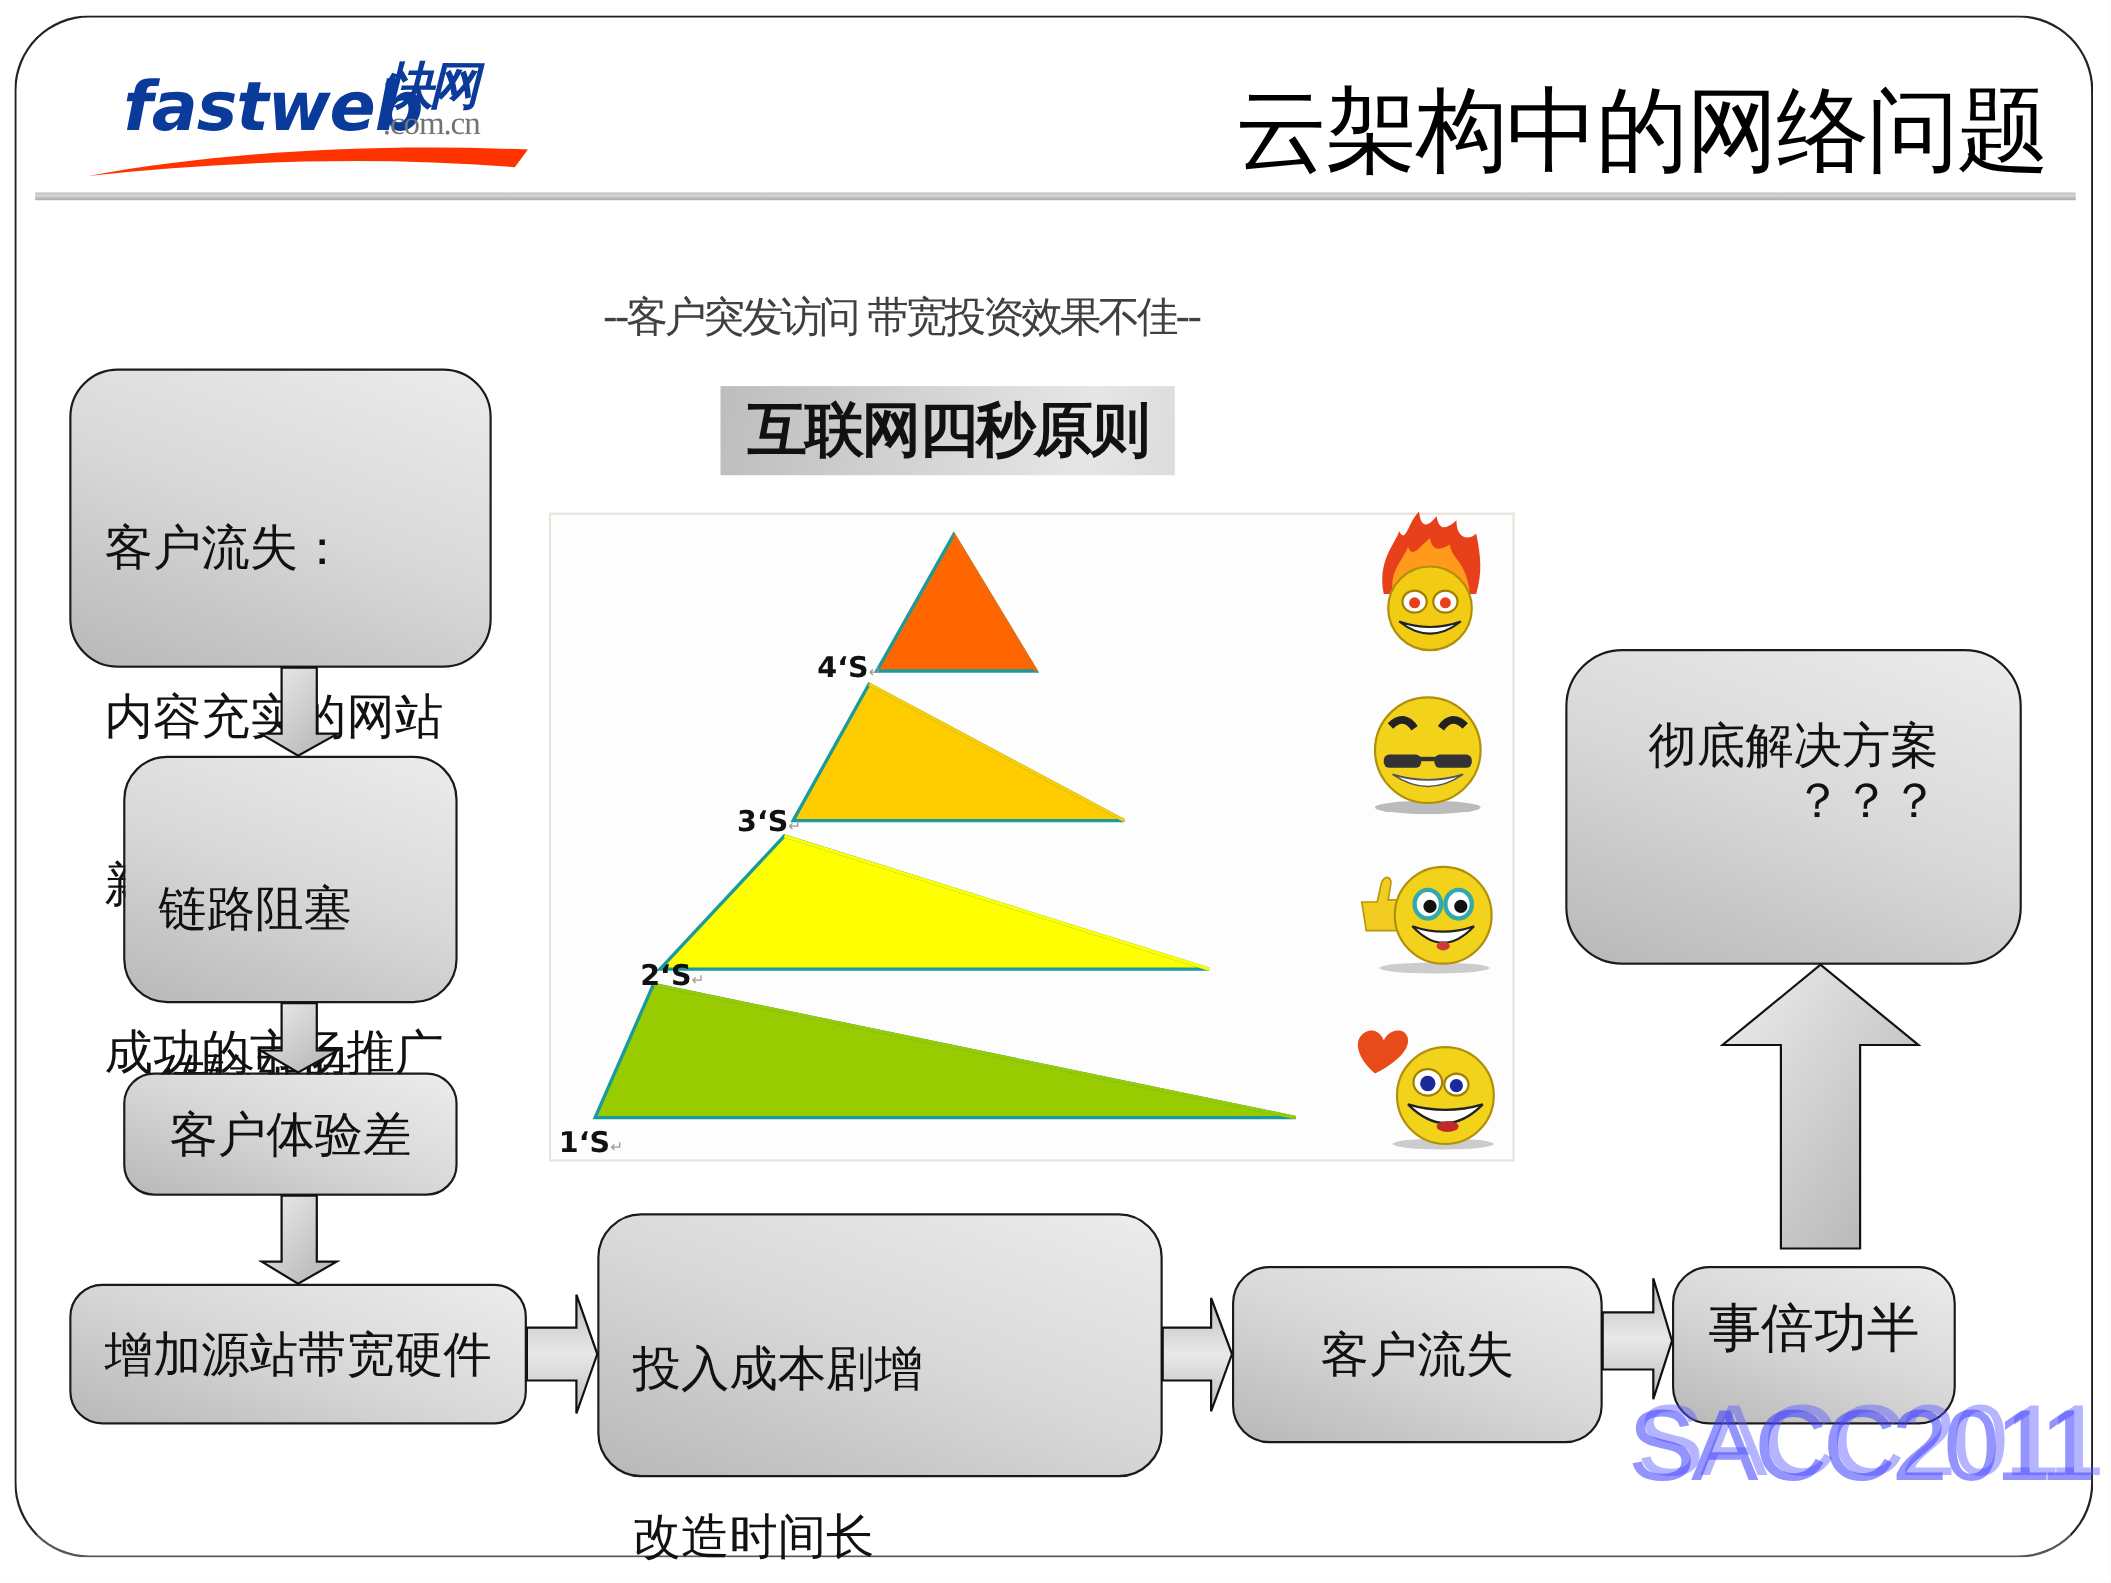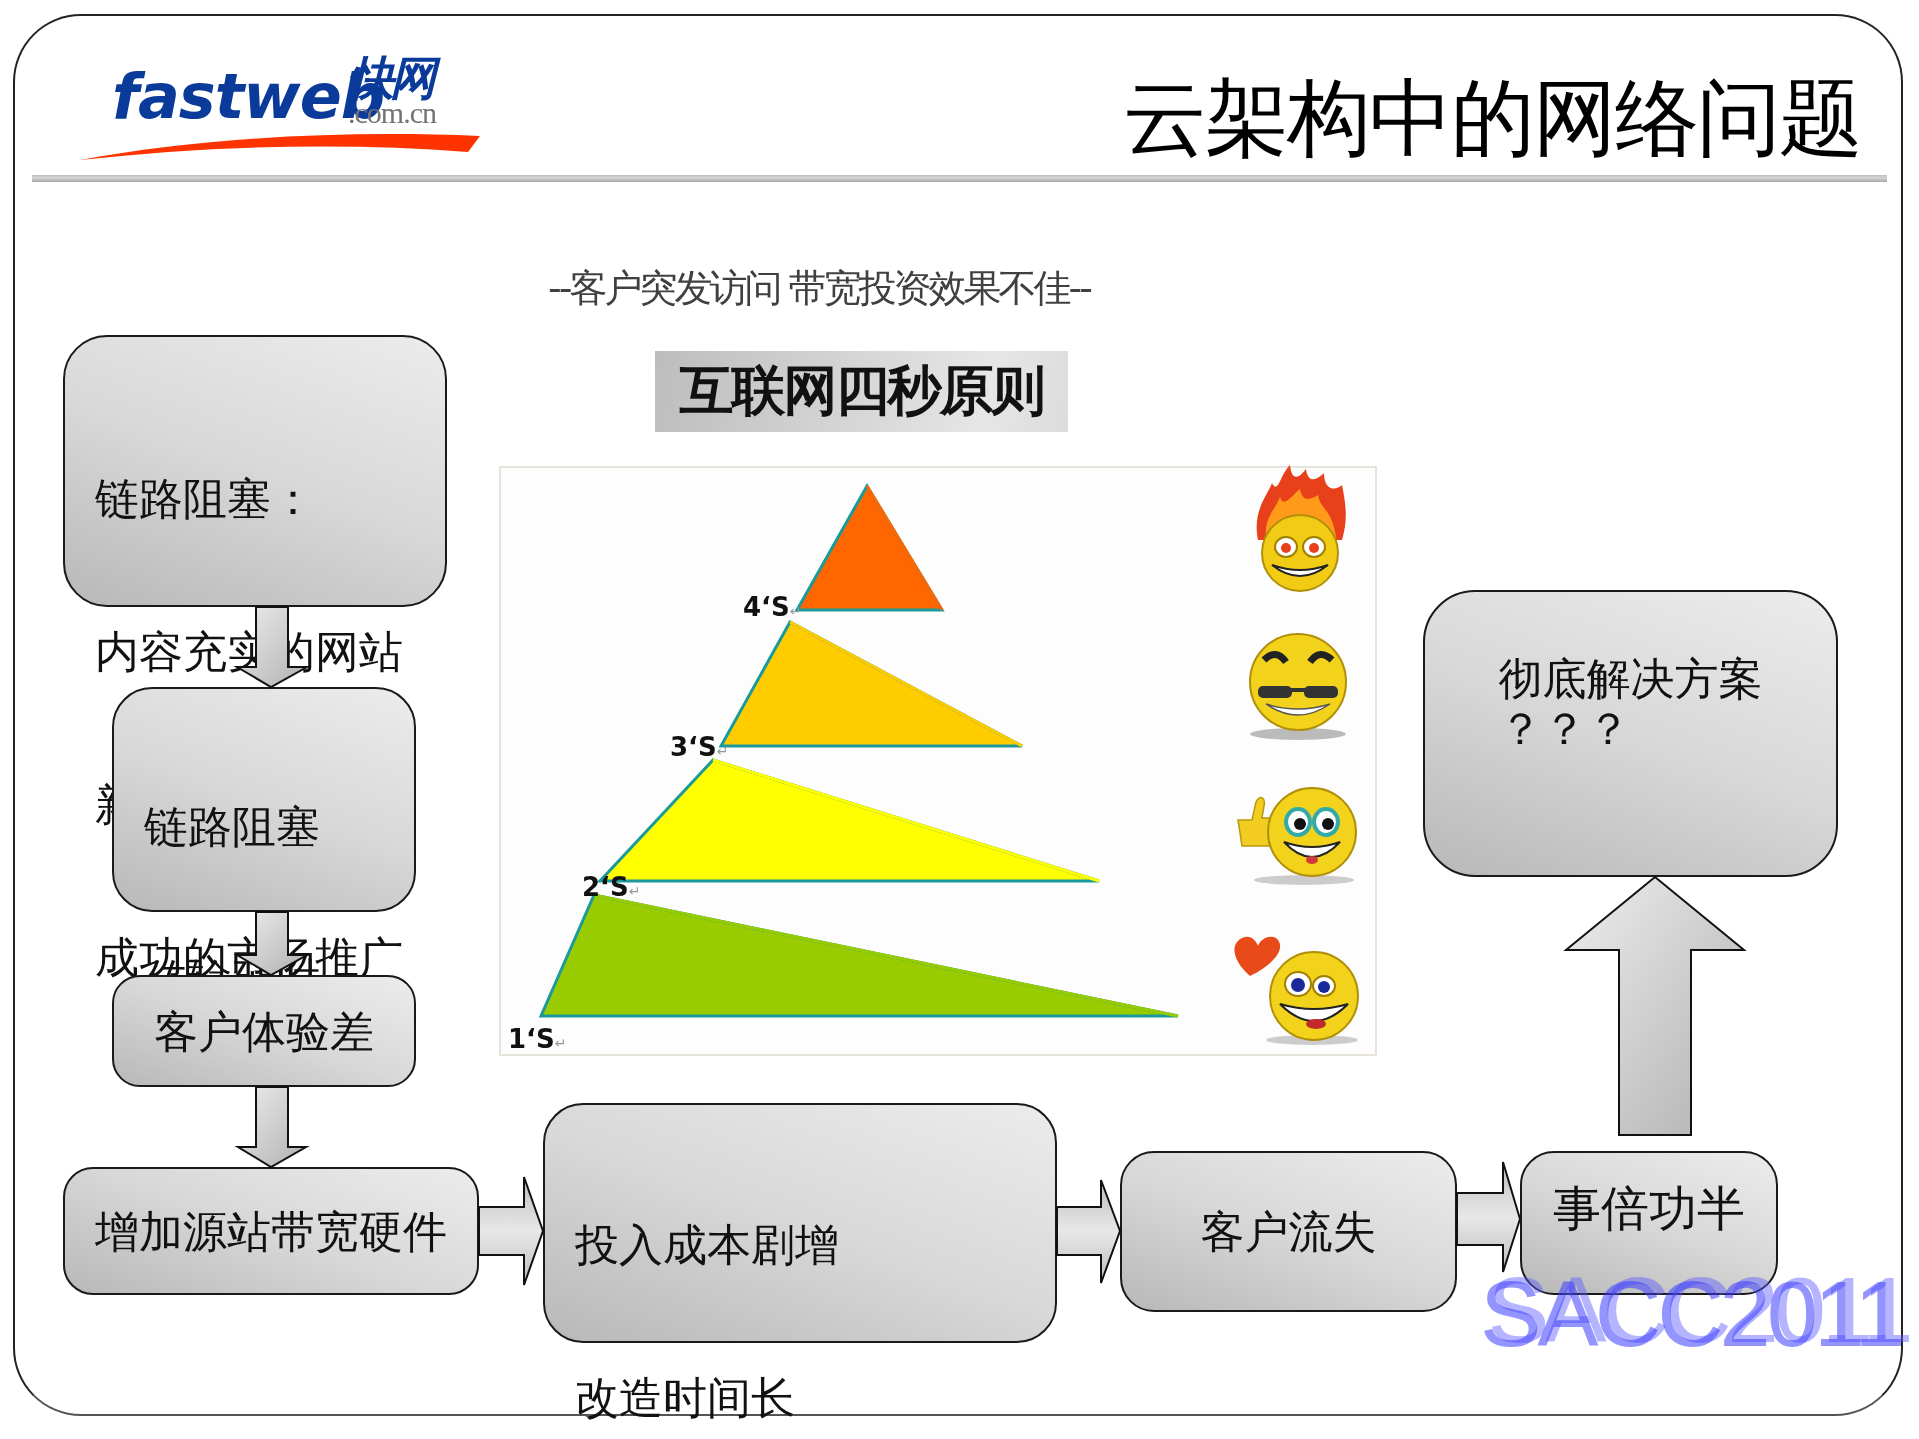--- a/index.html
+++ b/index.html
@@ -22,21 +22,21 @@
   .subtitle { position: absolute; left: 548px; top: 222px; font-size: 38px; color: #404040; white-space: nowrap;
               letter-spacing: -3px; margin-top: 41px; }
   .banner { position: absolute; left: 655px; top: 351px; width: 413px; height: 81px;
             background: linear-gradient(100deg, #bdbdbd, #e6e6e6 80%, #dcdcdc);
             display: flex; align-items: center; justify-content: center;
             font-size: 54px; font-weight: bold; color: #111; letter-spacing: -2px; }
   .box { position: absolute; box-sizing: border-box; border: 2.5px solid #1a1a1a; border-radius: 40px;
          background: linear-gradient(200deg, #ececec 0%, #d8d8d8 50%, #b8b8b8 100%);
          color: #111; font-size: 44px; line-height: 51px; }
   .box .lines { position: absolute; white-space: pre; }
-  .box.center { display: flex; align-items: center; justify-content: center; text-align: left; }
+  .box.center { display: flex; align-items: center; justify-content: center; text-align: right; }
   .arrow { position: absolute; }
   .image-panel { position: absolute; left: 499px; top: 466px; width: 878px; height: 590px;
                  border: 2px solid #e8e4dc; background: #fdfdfd; box-sizing: border-box; }
   .tri-label { position: absolute; font-weight: bold; font-size: 26px; color: #111; white-space: nowrap; }
   .tri-label .ret { font-size: 14px; color: #999; font-weight: normal; }
   .emoji { position: absolute; }
   .watermark { position: absolute; left: 1480px; top: 1262px; font-family: "Liberation Sans", sans-serif;
                font-size: 92px; color: rgba(60, 60, 255, 0.55); letter-spacing: -4px; white-space: nowrap; }
   .watermark-shadow { position: absolute; left: 1488px; top: 1258px; font-family: "Liberation Sans", sans-serif;
                       font-size: 92px; color: rgba(90, 90, 255, 0.45); letter-spacing: -4px; white-space: nowrap; }
@@ -57,21 +57,21 @@
 
 <div class="title">云架构中的网络问题</div>
 <div class="rule"></div>
 
 <div class="subtitle">--客户突发访问 带宽投资效果不佳--</div>
 
 <div class="banner">互联网四秒原则</div>
 
 <div class="box" style="left:63px; top:335px; width:384px; height:272px; border-radius:44px;">
   <div class="lines" style="left:30px; top:34px;">
-    <div>链路阻塞：</div>
+    <div>客户流失：</div>
     <div>内容充实的网站</div>
     <div>新颖的设计</div>
     <div>成功的市场推广</div>
   </div>
 </div>
 
 <div class="box" style="left:112px; top:687px; width:304px; height:225px;">
   <div class="lines" style="left:30px; top:10px;">
     <div>链路阻塞</div>
     <div>传输延时</div>

